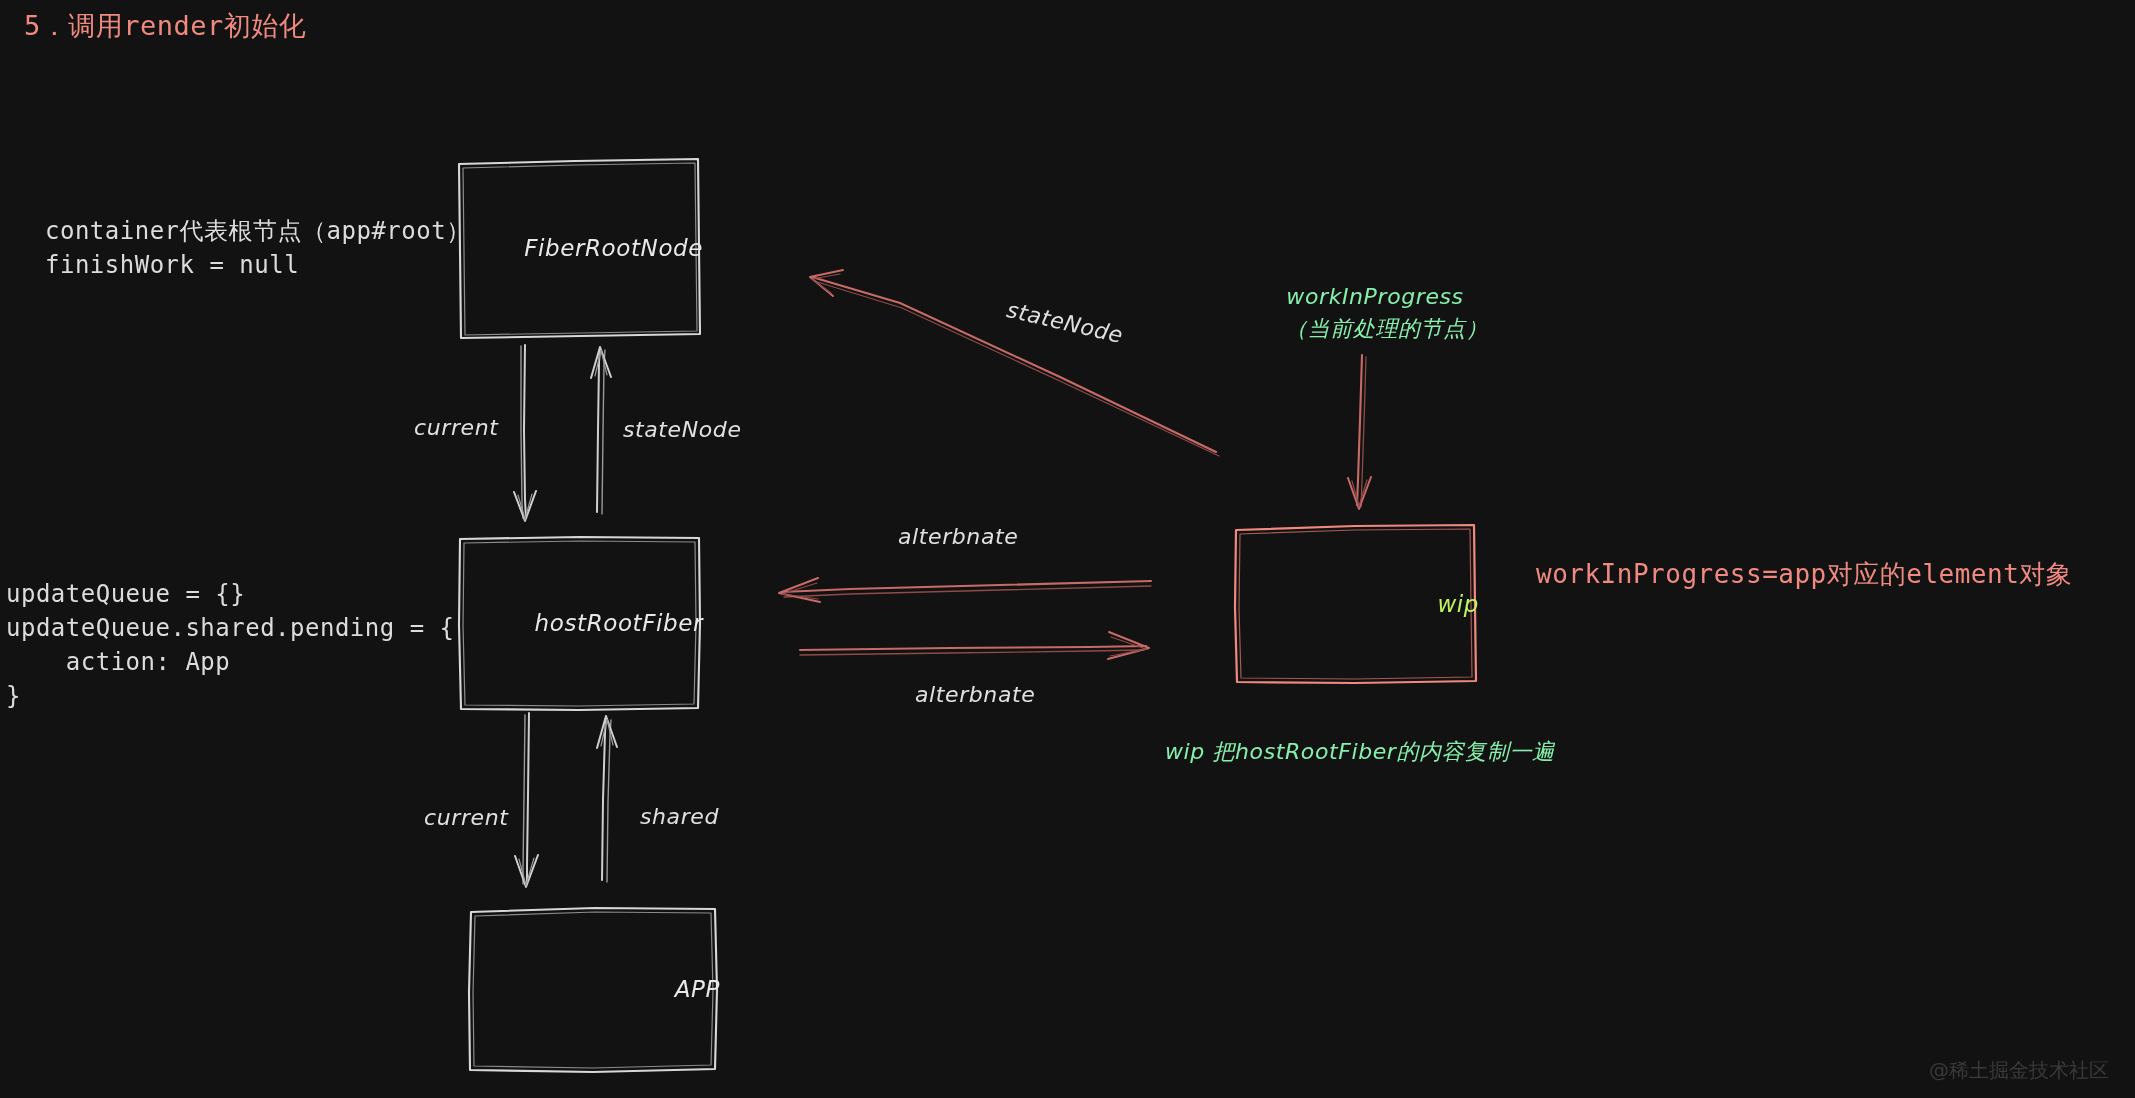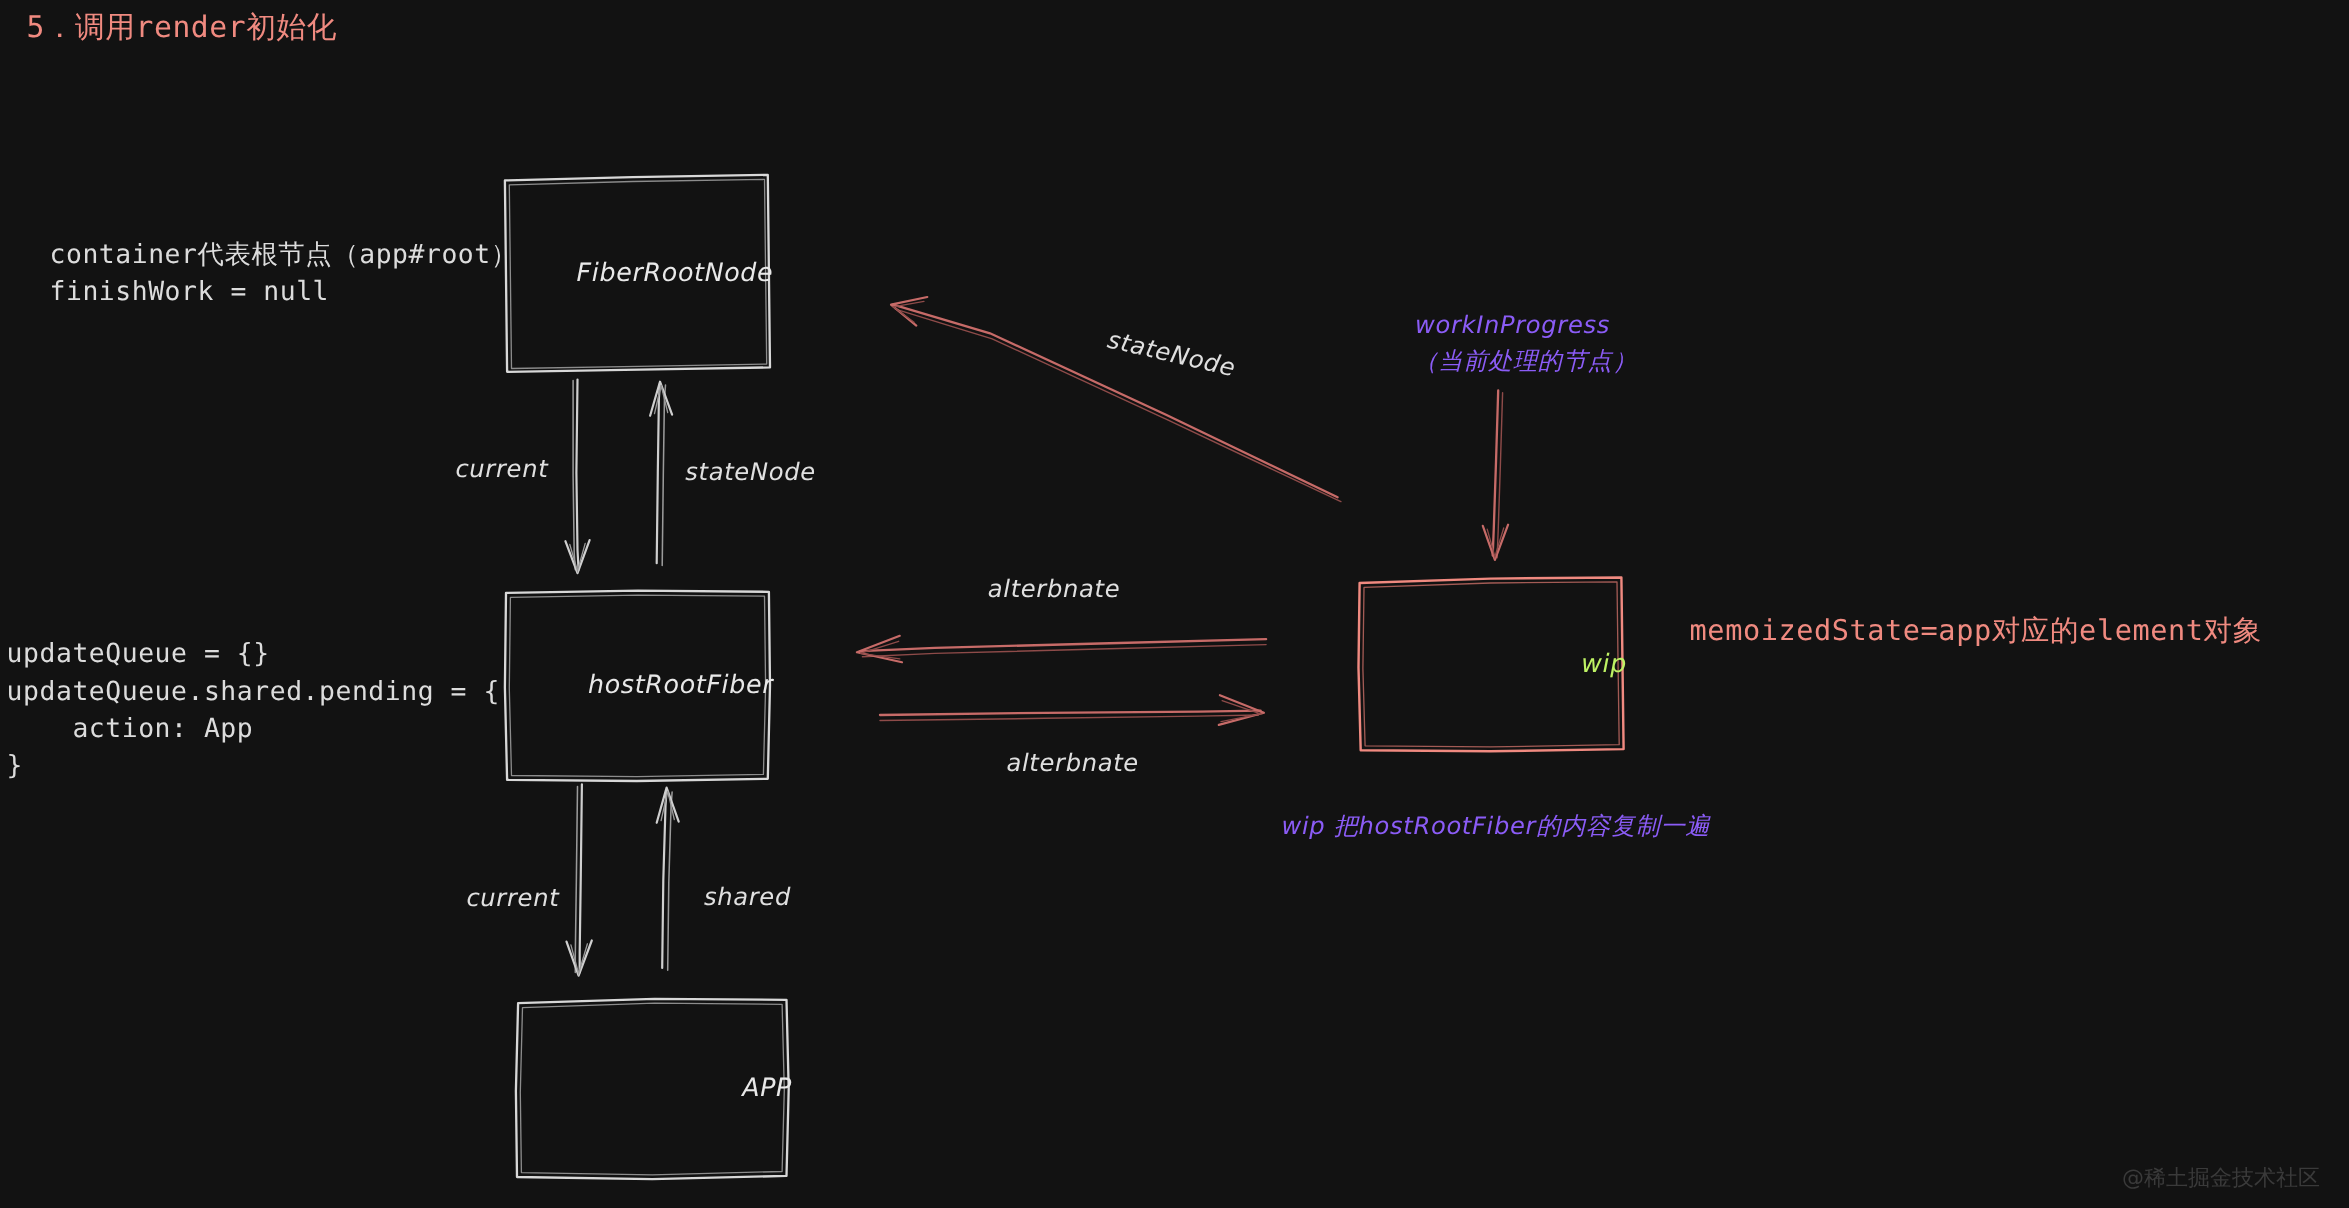--- a/index.html
+++ b/index.html
@@ -69,21 +69,21 @@
   .box-label {
     color: #e8e8e8;
     font-size: 23px;
   }
   .box-label.red { color: #bef264; }
   .edge-label {
     color: #e0e0e0;
     font-size: 22px;
   }
   .cap-label {
-    color: #8b5cf6;
+    color: #86efac;
     font-size: 22px;
     text-align: center;
     line-height: 1.45;
   }
   .watermark {
     position: absolute;
     right: 26px;
     bottom: 14px;
     color: #3a3a3a;
     font-size: 20px;
@@ -215,21 +215,21 @@
     <div class="mono title">5．调用render初始化</div>
 
     <div class="mono note-left" style="left:45px; top:214px;">container代表根节点（app#root）
 finishWork = null</div>
 
     <div class="mono note-left" style="left:6px; top:577px;">updateQueue = {}
 updateQueue.shared.pending = {
     action: App
 }</div>
 
-    <div class="mono note-red" style="left:1536px; top:556px;">memoizedState=app对应的element对象</div>
+    <div class="mono note-red" style="left:1536px; top:556px;">workInProgress=app对应的element对象</div>
 
     <div class="hand cap-label" style="left:1165px; top:736px;">wip 把hostRootFiber的内容复制一遍</div>
 
     <div class="hand cap-label" style="left:1285px; top:281px; width:180px;">workInProgress
 （当前处理的节点）</div>
 
     <div class="hand edge-label" style="left:414px; top:415px;">current</div>
 
     <div class="hand edge-label" style="left:623px; top:417px;">stateNode</div>
 

